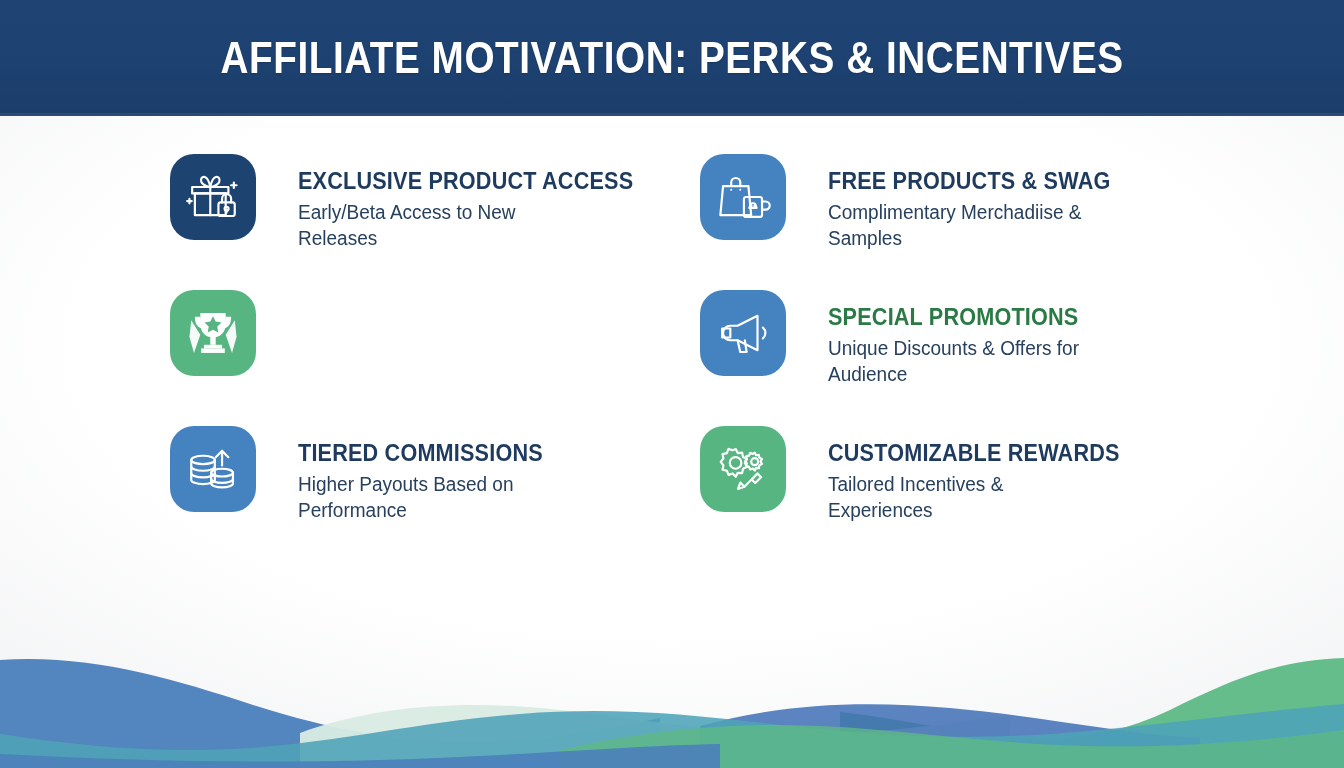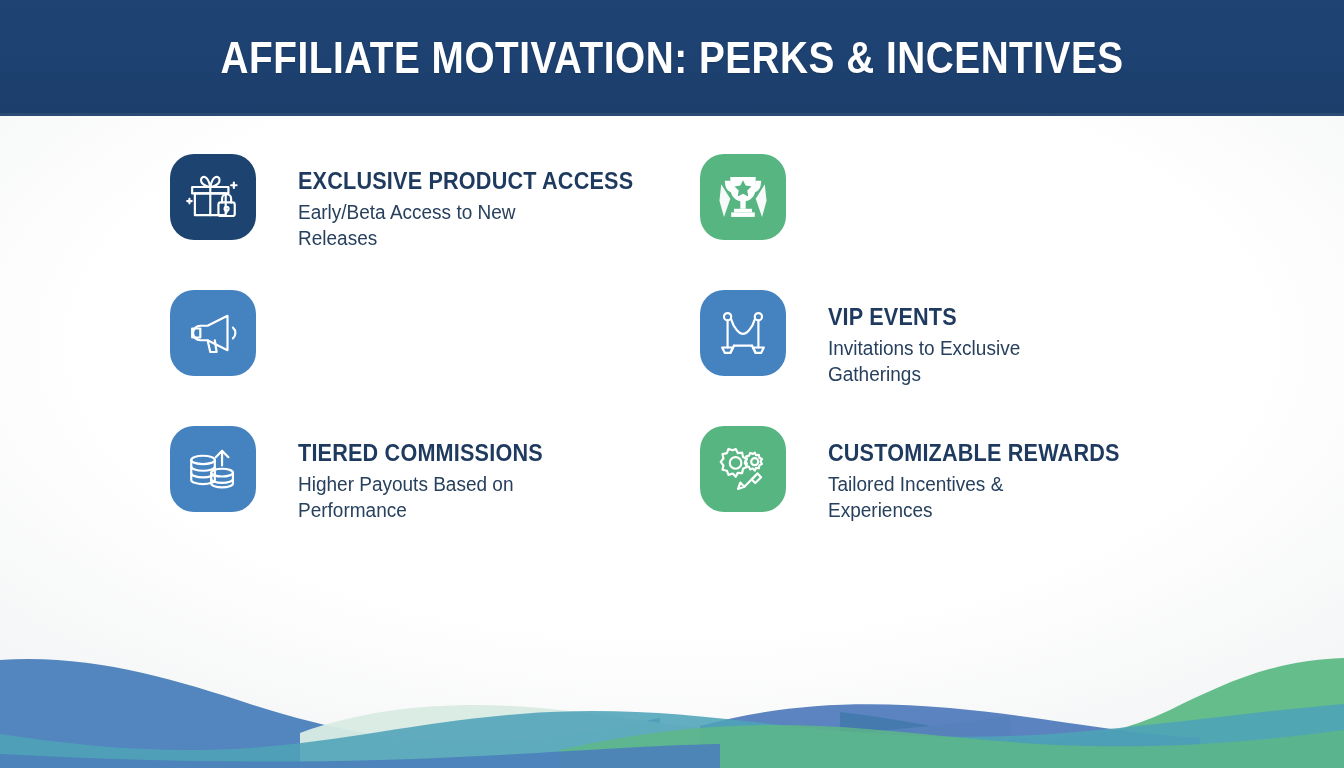--- a/index.html
+++ b/index.html
@@ -156,20 +156,38 @@
           <path d="M55 16v6M52 19h6"></path>
           <path d="M6 34v5M3.5 36.5h5"></path>
         </svg>
       </div>
       <div class="perk-text">
         <p class="perk-title navy-text">EXCLUSIVE PRODUCT ACCESS</p>
         <p class="perk-sub">Early/Beta Access to New Releases</p>
       </div>
     </div>
 
+    <div class="perk">
+      <div class="tile blue">
+        <svg width="58" height="58" viewBox="0 0 64 64" fill="none" stroke="#ffffff" stroke-width="2.4" stroke-linecap="round" stroke-linejoin="round">
+          <path d="M10 20h28l3 32H7z"></path>
+          <path d="M19 20v-4a5 5 0 0 1 10 0v4"></path>
+          <circle cx="19" cy="24" r="1.1" fill="#ffffff" stroke="none"></circle>
+          <circle cx="29" cy="24" r="1.1" fill="#ffffff" stroke="none"></circle>
+          <rect x="33" y="32" width="20" height="22" rx="2.5"></rect>
+          <path d="M53 37h4a4.5 4.5 0 0 1 0 9h-4"></path>
+          <path d="M39 44l1.6-4.2a1.4 1.4 0 0 1 1.3-.9h2.2a1.4 1.4 0 0 1 1.3.9L47 44z"></path>
+          <path d="M40.4 40.5l1.1 1.3M45.6 40.5l-1.1 1.3"></path>
+        </svg>
+      </div>
+      <div class="perk-text">
+        <p class="perk-title navy-text">FREE PRODUCTS &amp; SWAG</p>
+        <p class="perk-sub">Complimentary Merchadiise &amp; Samples</p>
+      </div>
+    </div>
 
     <div class="perk">
       <div class="tile green">
         <svg width="58" height="58" viewBox="0 0 64 64" fill="#ffffff" stroke="none">
           <path d="M8 18l10 16-7 20-5-18z" opacity="0.95"></path>
           <path d="M56 18L46 34l7 20 5-18z" opacity="0.95"></path>
           <path d="M18 10h28v12c0 9-6 15-14 15s-14-6-14-15z"></path>
           <path d="M18 14h-6c0 8 3 12 8 13z"></path>
           <path d="M46 14h6c0 8-3 12-8 13z"></path>
           <path d="M29 36h6v9h-6z"></path>
@@ -182,41 +200,26 @@
 
     <div class="perk">
       <div class="tile blue">
         <svg width="58" height="58" viewBox="0 0 64 64" fill="none" stroke="#ffffff" stroke-width="2.4" stroke-linecap="round" stroke-linejoin="round">
           <path d="M18 24h8l22-11v38L26 40h-8a6 6 0 0 1 0-16z"></path>
           <path d="M9 27h9v10H9z"></path>
           <path d="M54 26a8 8 0 0 1 0 12"></path>
           <path d="M26 40l3 13h7l-2-13"></path>
         </svg>
       </div>
-    </div>
-
-    <div class="perk">
-      <div class="tile blue">
-        <svg width="58" height="58" viewBox="0 0 64 64" fill="none" stroke="#ffffff" stroke-width="2.4" stroke-linecap="round" stroke-linejoin="round">
-          <circle cx="15" cy="14" r="4"></circle>
-          <circle cx="49" cy="14" r="4"></circle>
-          <path d="M15 18v30"></path>
-          <path d="M49 18v30"></path>
-          <path d="M9 48h12l-3 6H12z"></path>
-          <path d="M43 48h12l-3 6h-6z"></path>
-          <path d="M19 17c3 11 10 16 13 16s10-5 13-16"></path>
-          <path d="M22 46h20"></path>
-          <path d="M22 46l-4 8M42 46l4 8"></path>
-        </svg>
-      </div>
-      <div class="perk-text">
-        <p class="perk-title navy-text">VIP EVENTS</p>
-        <p class="perk-sub">Invitations to Exclusive Gatherings</p>
-      </div>
-    </div>
+      <div class="perk-text">
+        <p class="perk-title green-text">SPECIAL PROMOTIONS</p>
+        <p class="perk-sub">Unique Discounts &amp; Offers for Audience</p>
+      </div>
+    </div>
+
 
     <div class="perk">
       <div class="tile blue">
         <svg width="58" height="58" viewBox="0 0 64 64" fill="none" stroke="#ffffff" stroke-width="2.4" stroke-linecap="round" stroke-linejoin="round">
           <ellipse cx="21" cy="22" rx="13" ry="4.6"></ellipse>
           <path d="M8 22v22c0 2.5 5.8 4.6 13 4.6s13-2.1 13-4.6V22"></path>
           <path d="M8 29.3c0 2.5 5.8 4.6 13 4.6s13-2.1 13-4.6"></path>
           <path d="M8 36.6c0 2.5 5.8 4.6 13 4.6s13-2.1 13-4.6"></path>
           <ellipse cx="42" cy="36" rx="12" ry="4.3"></ellipse>
           <path d="M30 36v12c0 2.4 5.4 4.3 12 4.3s12-1.9 12-4.3V36"></path>

